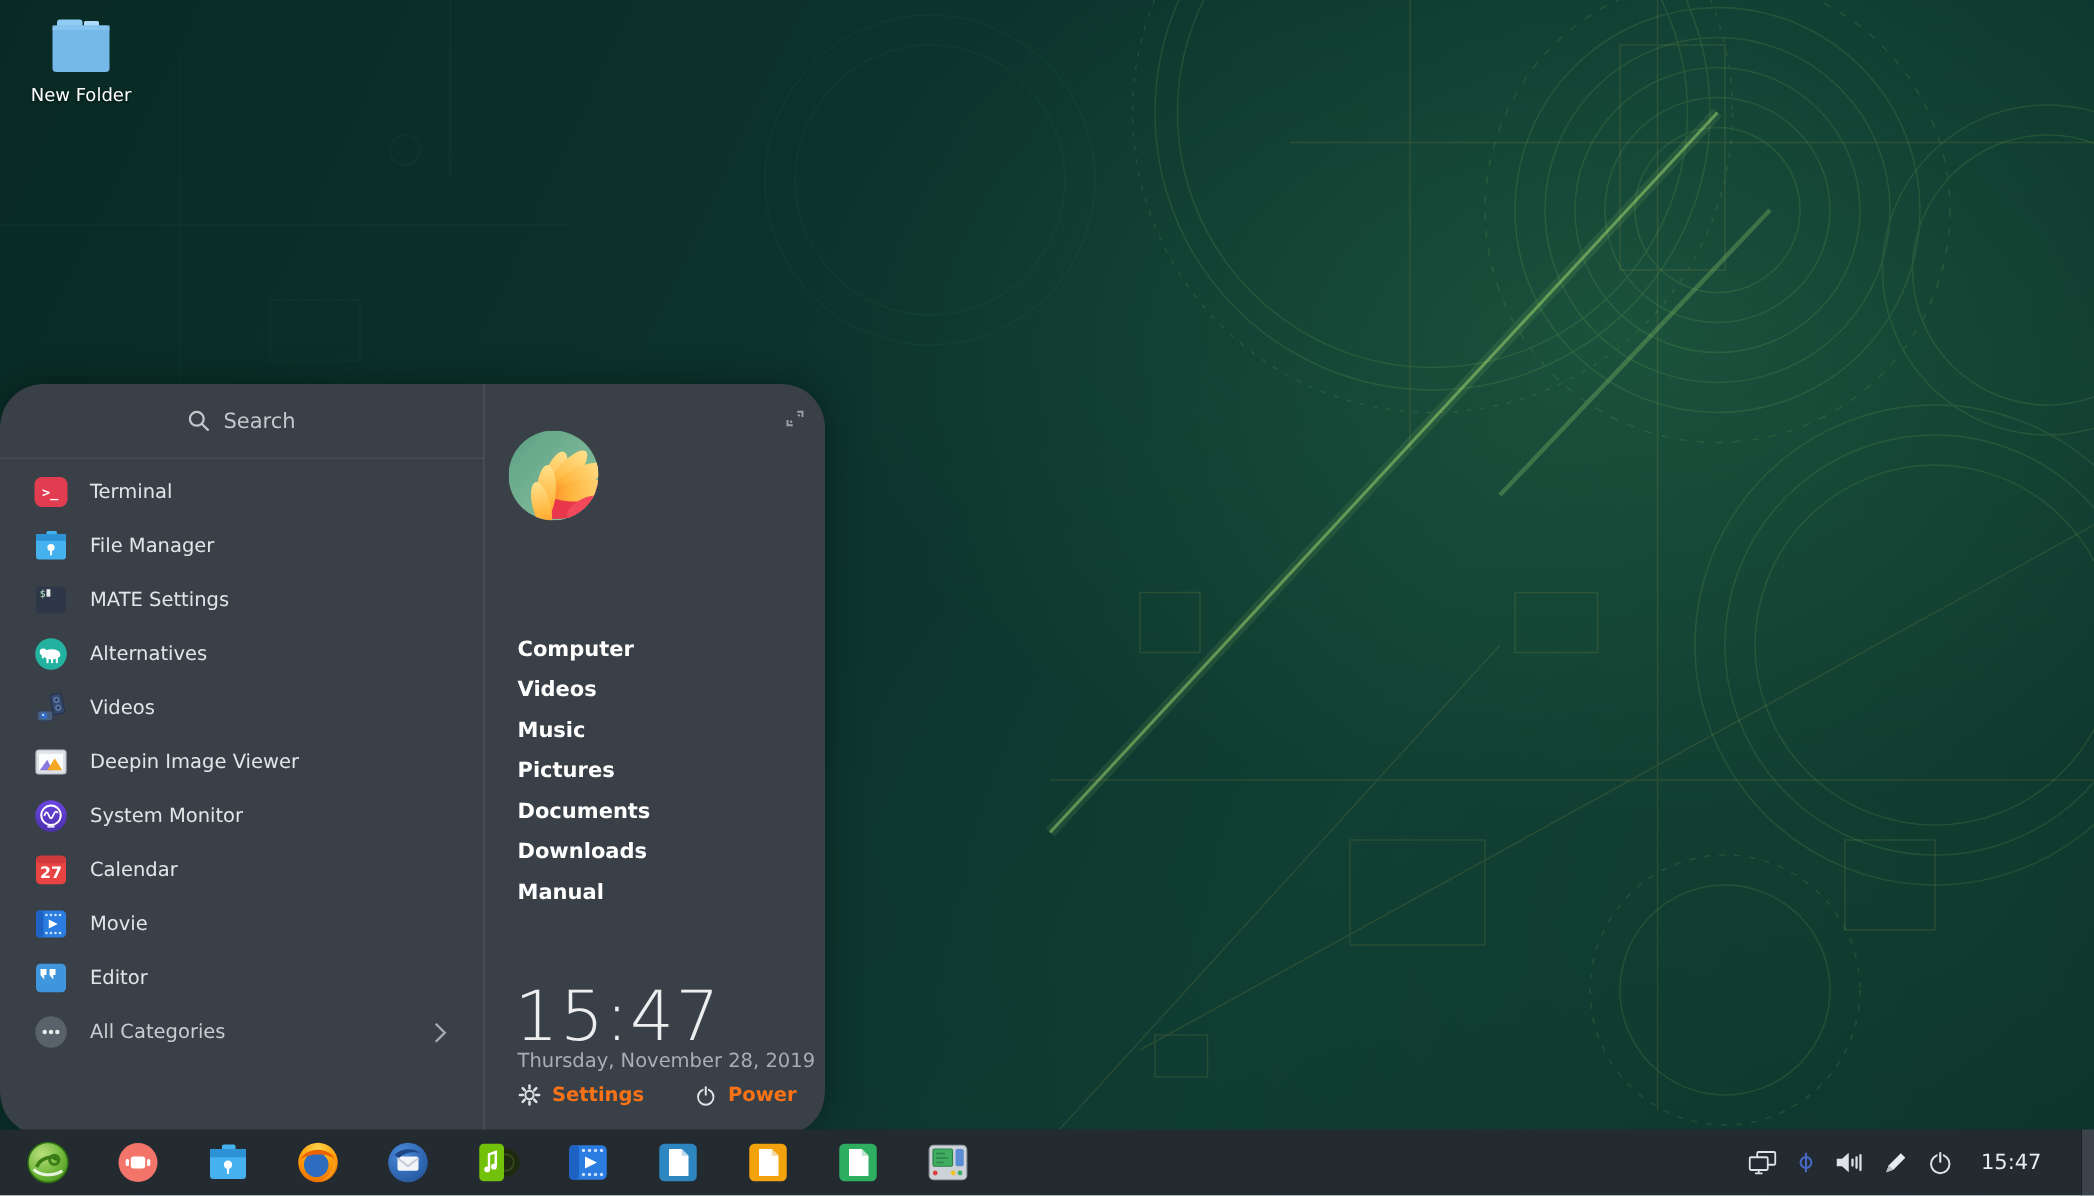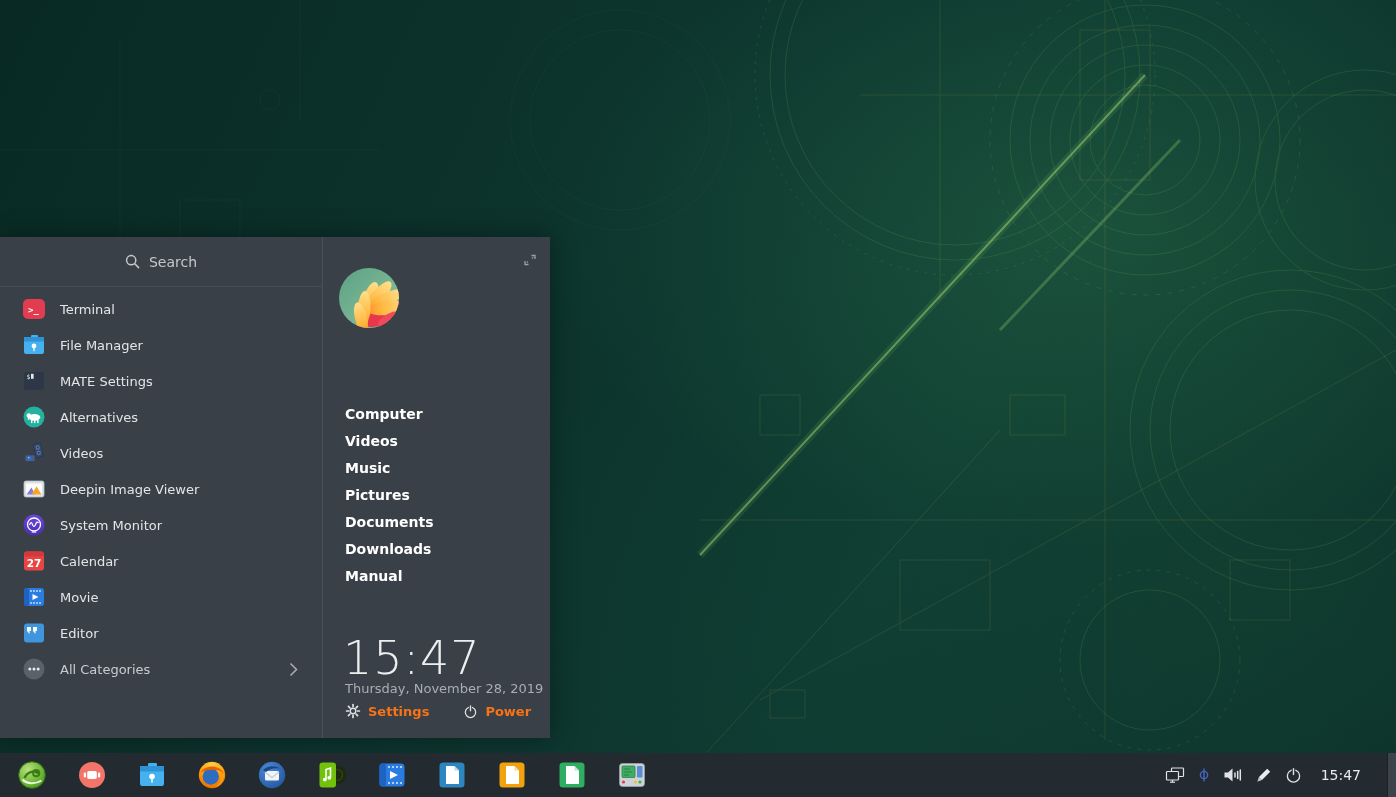--- a/index.html
+++ b/index.html
@@ -12,22 +12,22 @@
       linear-gradient(115deg,#092a24 0%,#0c332c 35%,#0e3a31 65%,#0b2f29 100%);
   }
   .wallpattern { position:absolute; inset:0; }
 
   
   .desk-icon { position:absolute; left:14px; top:8px; width:80px; text-align:center; cursor:default; }
   .desk-icon .glyph { display:block; margin:0 auto; }
   .desk-icon .lbl { display:block; margin-top:4px; font-size:12px; color:#ffffff; text-shadow:0 1px 2px rgba(0,0,0,.65); }
 
   
-  .launcher { position:absolute; left:0; top:237px; width:550px; height:501px;
-    background:#3a4047; display:flex; box-shadow:0 0 24px rgba(0,0,0,.35); }
+  .launcher { position:absolute; left:0; top:256px; width:550px; height:501px;
+    background:#3a4047; display:flex; box-shadow:0 0 24px rgba(0,0,0,.35);border-radius:29px; }
   .launcher-left { width:323px; border-right:1px solid #4a5058; display:flex; flex-direction:column; }
   .search-bar { height:50px; display:flex; align-items:center; justify-content:center; gap:9px;
     border-bottom:1px solid #474d55; cursor:text; }
   .search-bar .ph { font-size:14px; color:#c3c8cd; }
   .app-list { padding-top:4px; }
   .app-row { height:36px; display:flex; align-items:center; padding-left:22px; cursor:pointer; }
   .ic24 { width:24px; height:24px; flex:0 0 24px; display:flex; align-items:center; justify-content:center; }
   .app-lbl { margin-left:14px; font-size:13px; color:#e2e5e8; }
   .cat-lbl { color:#c9cdd2; }
   .chev { margin-left:auto; margin-right:24px; }
@@ -101,20 +101,29 @@
       <circle cx="620" cy="120" r="90"></circle>
         <circle cx="620" cy="120" r="110"></circle>
     </g>
     <g stroke="#b5e878" fill="none">
       <line x1="700" y1="555" x2="1145" y2="75" stroke-width="8" opacity="0.10"></line>
       <line x1="700" y1="555" x2="1145" y2="75" stroke-width="2" opacity="0.45"></line>
       <line x1="1000" y1="330" x2="1180" y2="140" stroke-width="3" opacity="0.25"></line>
     </g>
   </svg>
 
+  <div class="desk-icon">
+    <svg class="glyph" width="50" height="44" viewBox="0 0 50 44">
+      <rect x="9" y="5" width="17" height="10" rx="2" fill="#8fcbf2"></rect>
+      <rect x="27" y="6" width="10" height="4" rx="1" fill="#aedbf7"></rect>
+      <rect x="6" y="9" width="38" height="31" rx="2.5" fill="#74b9e8"></rect>
+      <rect x="6" y="9" width="38" height="3" fill="#85c4ee"></rect>
+    </svg>
+    <span class="lbl">New Folder</span>
+  </div>
 
   <div class="launcher">
 
     <div class="launcher-left">
       <div class="search-bar">
         <svg width="15" height="15" viewBox="0 0 15 15">
           <circle cx="6.2" cy="6.2" r="4.6" fill="none" stroke="#c3c8cd" stroke-width="1.5"></circle>
           <line x1="9.8" y1="9.8" x2="13.6" y2="13.6" stroke="#c3c8cd" stroke-width="1.5" stroke-linecap="round"></line>
         </svg>
         <span class="ph">Search</span>

